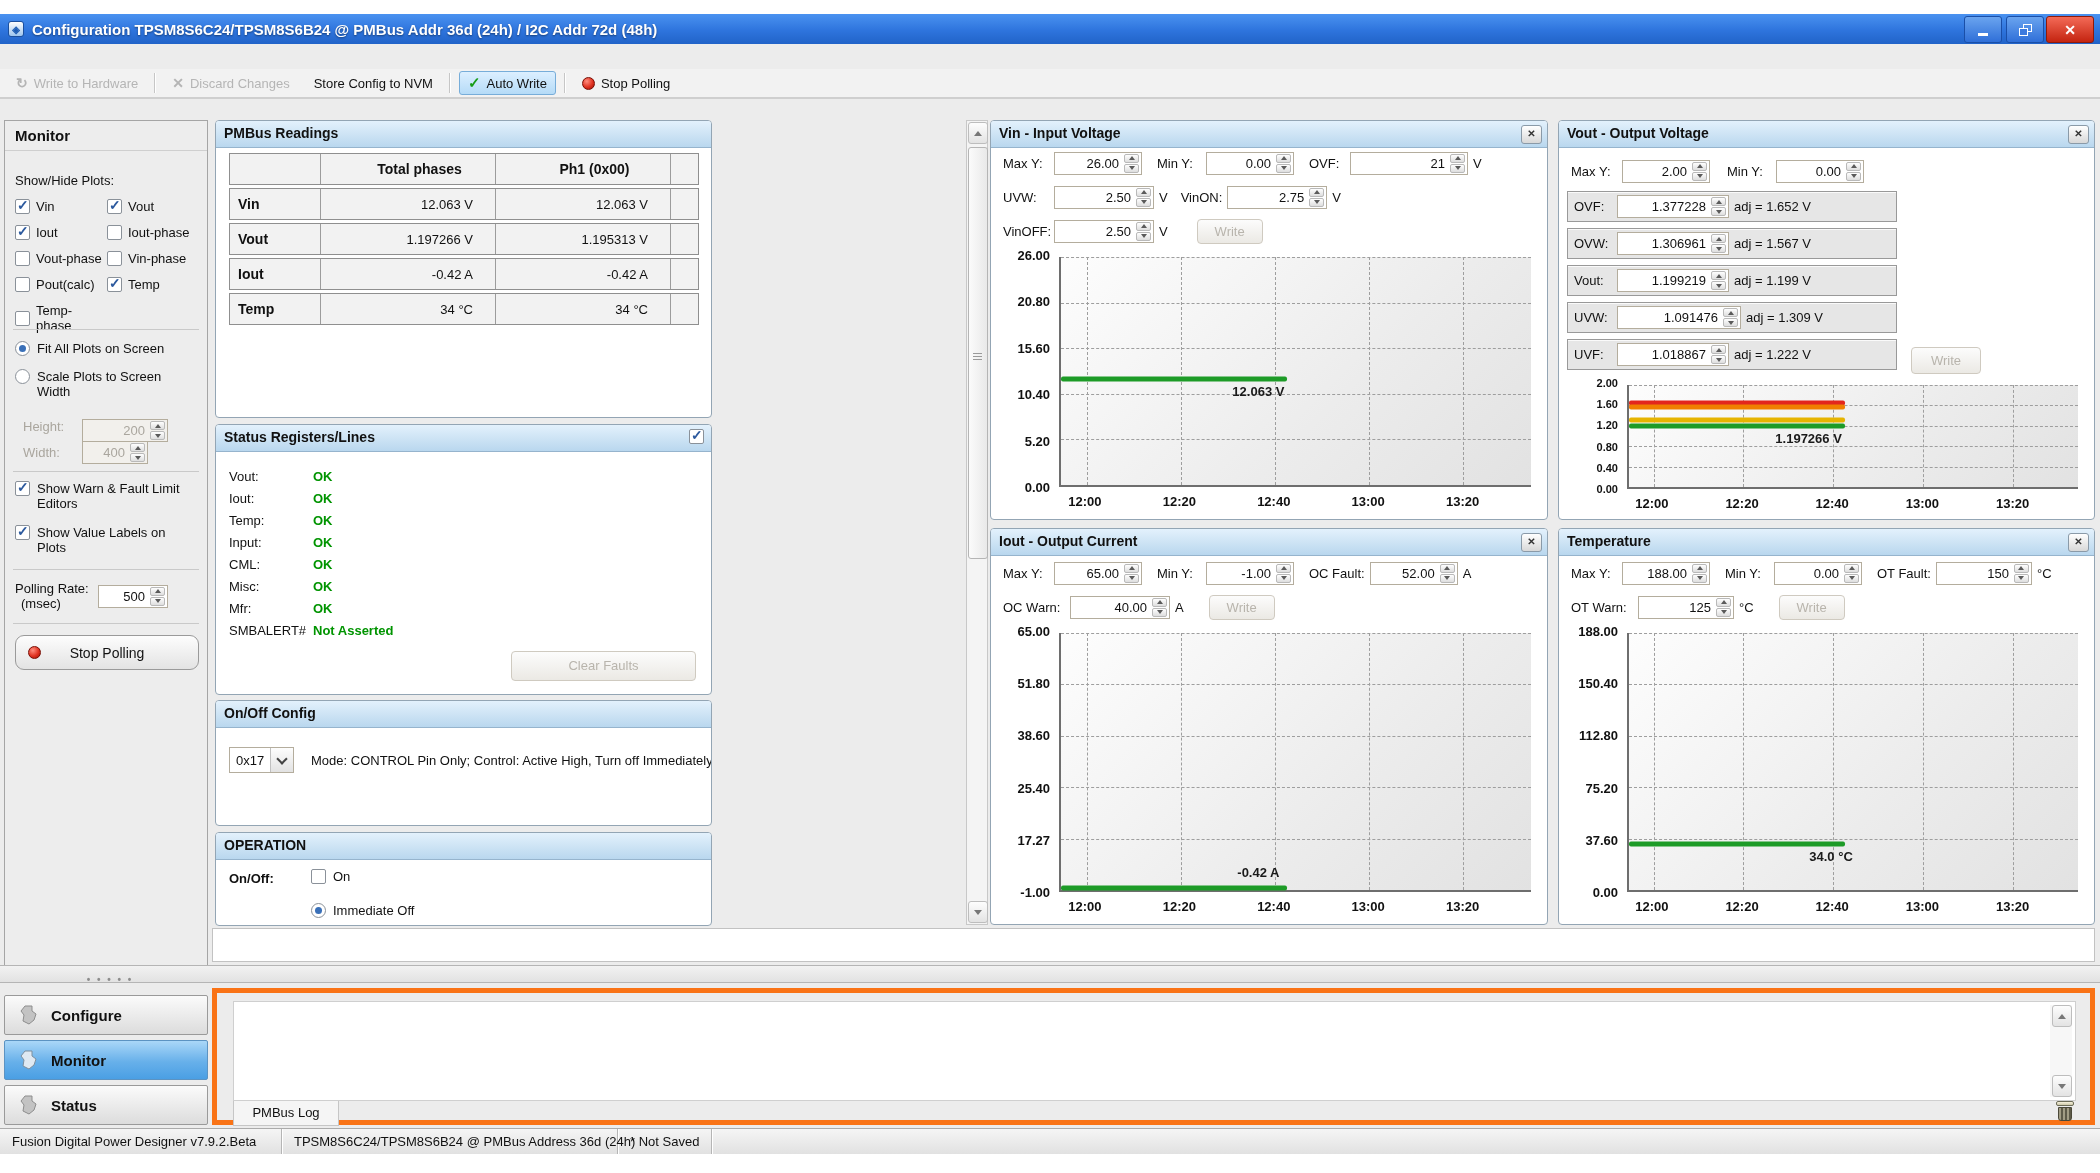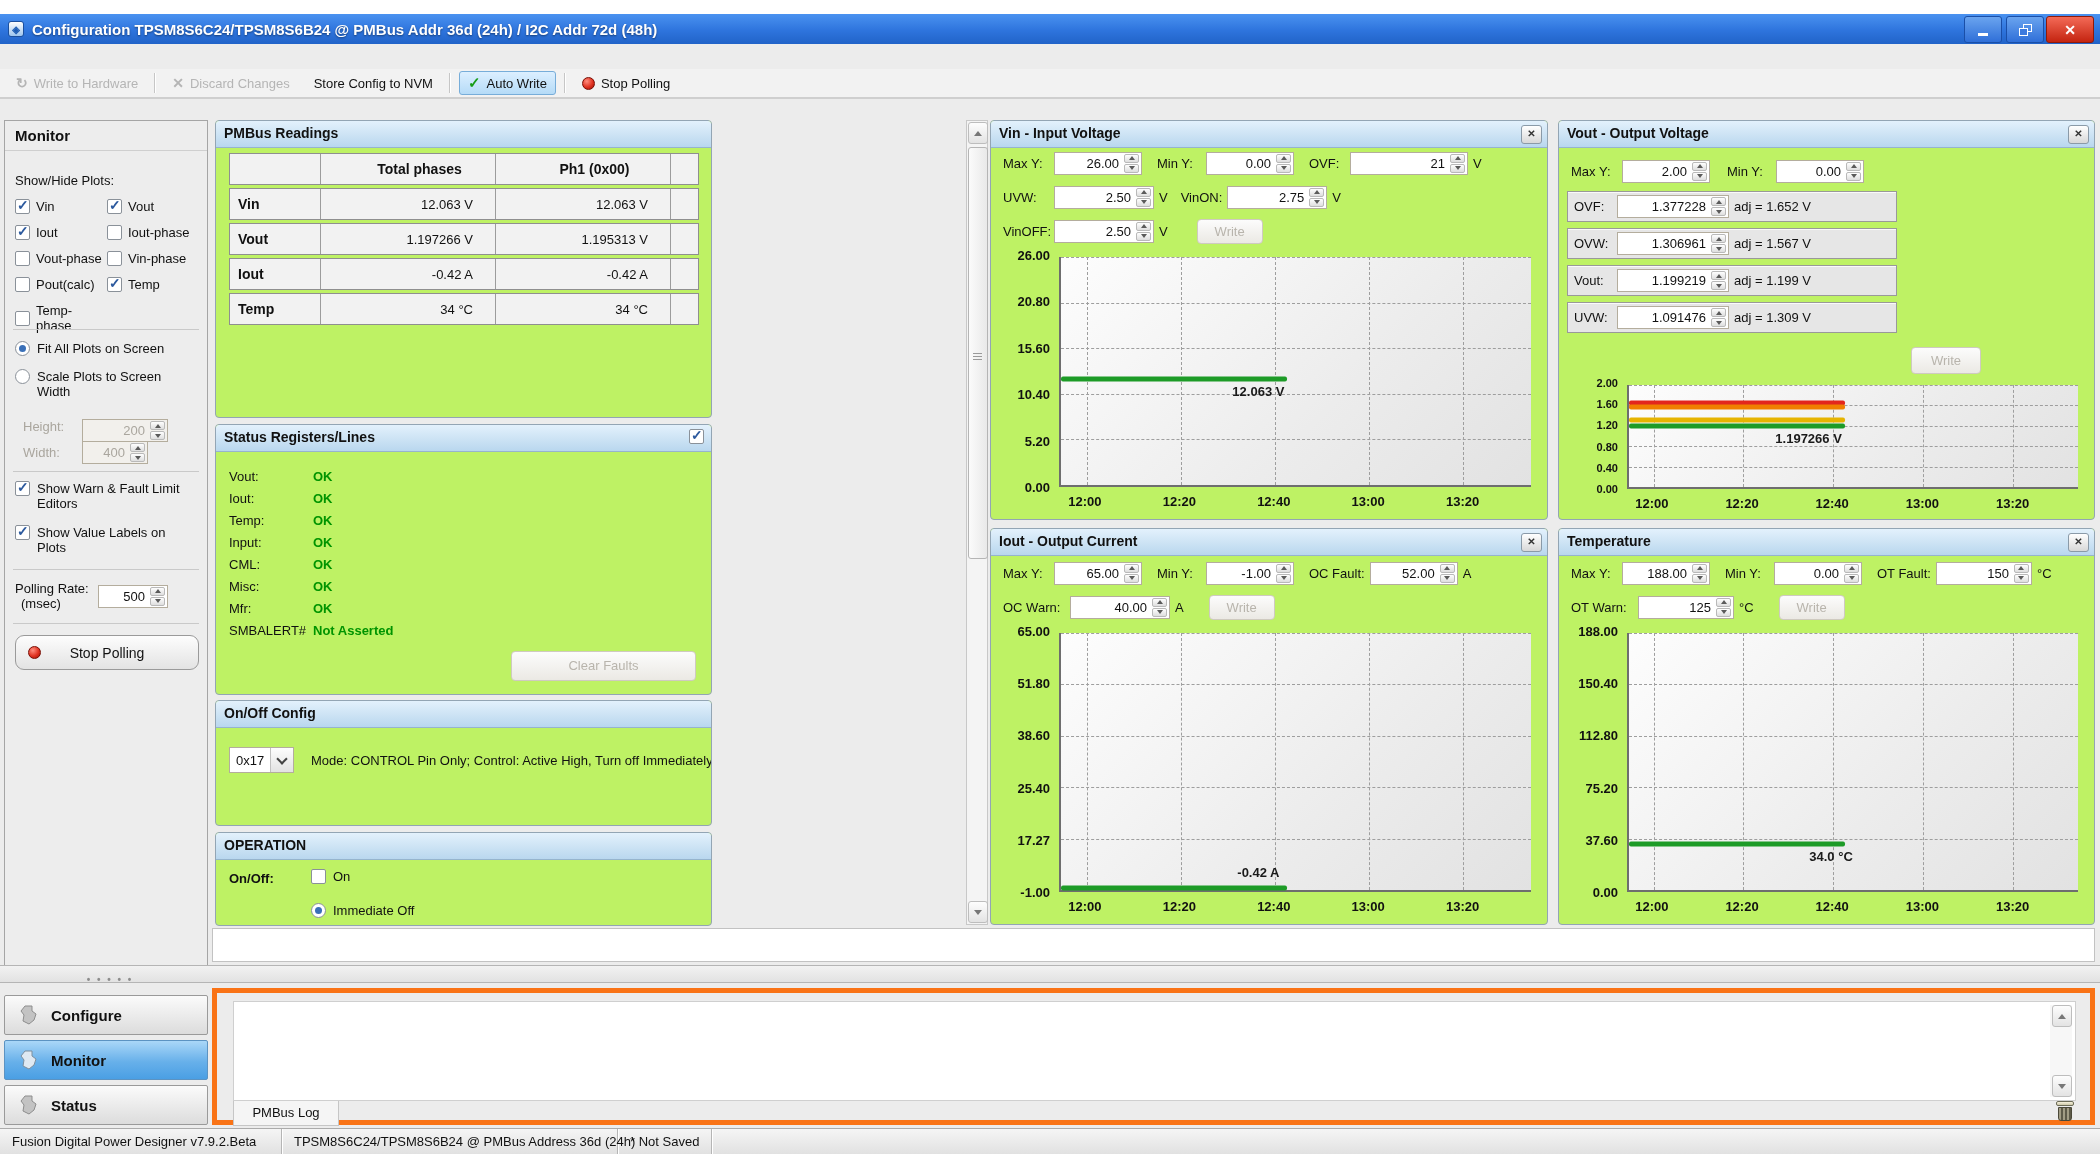--- a/index.html
+++ b/index.html
@@ -34,21 +34,21 @@
   .tbtn {display:flex;align-items:center;gap:6px;padding:2px 8px;font-size:13px;height:24px;box-sizing:border-box;}
   .tbtn.disabled {color:#b5b5b5;}
   .tsep {width:1px;height:20px;background:#c6c6c6;border-right:1px solid #fff;}
   .gray-ic {color:#b5b5b5;font-weight:bold;font-size:14px;}
   #autowrite {background:linear-gradient(#dcefff,#b5dbf7);border:1px solid #77add9;border-radius:3px;}
   .check-ic {color:#169c16;font-weight:bold;font-size:15px;}
   .red-dot {width:13px;height:13px;border-radius:50%;
     background:radial-gradient(circle at 35% 30%,#ff8d7e,#e03322 55%,#9c0f02);border:1px solid #7a0c02;box-sizing:border-box;}
 
   
-  .panel {position:absolute;border:1px solid #93a5b4;border-radius:4px;background:#bef264;box-sizing:border-box;overflow:hidden;}
+  .panel {position:absolute;border:1px solid #93a5b4;border-radius:4px;background:#ffffff;box-sizing:border-box;overflow:hidden;}
   .phead {height:26px;background:linear-gradient(#e3f1fc,#b9d7ee);border-bottom:1px solid #96b4cd;
     font-weight:bold;font-size:14px;line-height:25px;padding-left:8px;position:relative;}
   .close-box {position:absolute;right:5px;top:4px;width:19px;height:17px;border:1px solid #8a9aa8;border-radius:3px;
     background:linear-gradient(#ffffff,#d8d8d8);text-align:center;line-height:15px;font-size:10px;font-weight:bold;color:#333;}
   .close-box::after {content:"✕";}
 
   
   .cb {width:15px;height:15px;border:1px solid #8a9199;border-radius:2px;background:#fff;display:inline-block;
     position:relative;box-sizing:border-box;flex:none;}
   .cb.checked::after {content:"✓";position:absolute;left:1px;top:-3px;font-size:14px;font-weight:bold;color:#2d5a9e;}
@@ -588,28 +588,39 @@
               <span class="val">1.199219</span>
               <span class="spin">
                 <i class="su"></i>
                 <i class="sd"></i>
               </span>
             </span>
             <span class="flab">adj = 1.199 V</span>
           </div>
           <div class="vout-row">
             <span class="flab">UVW:</span>
-            <span class="spinfield" style="width: 112px;">
+            <span class="spinfield" style="width: 124px;">
               <span class="val">1.091476</span>
               <span class="spin">
                 <i class="su"></i>
                 <i class="sd"></i>
               </span>
             </span>
             <span class="flab">adj = 1.309 V</span>
+          </div>
+          <div class="vout-row">
+            <span class="flab">UVF:</span>
+            <span class="spinfield" style="width: 112px;">
+              <span class="val">1.018867</span>
+              <span class="spin">
+                <i class="su"></i>
+                <i class="sd"></i>
+              </span>
+            </span>
+            <span class="flab">adj = 1.222 V</span>
           </div>
         </div>
     <span class="wbtn" id="vout-write">Write</span>
     <div class="chart compact" id="chart-vout">
           <div class="ylabels">
             <div class="ytick" style="top: 0%;">2.00</div>
             <div class="ytick" style="top: 20%;">1.60</div>
             <div class="ytick" style="top: 40%;">1.20</div>
             <div class="ytick" style="top: 60%;">0.80</div>
             <div class="ytick" style="top: 80%;">0.40</div>

